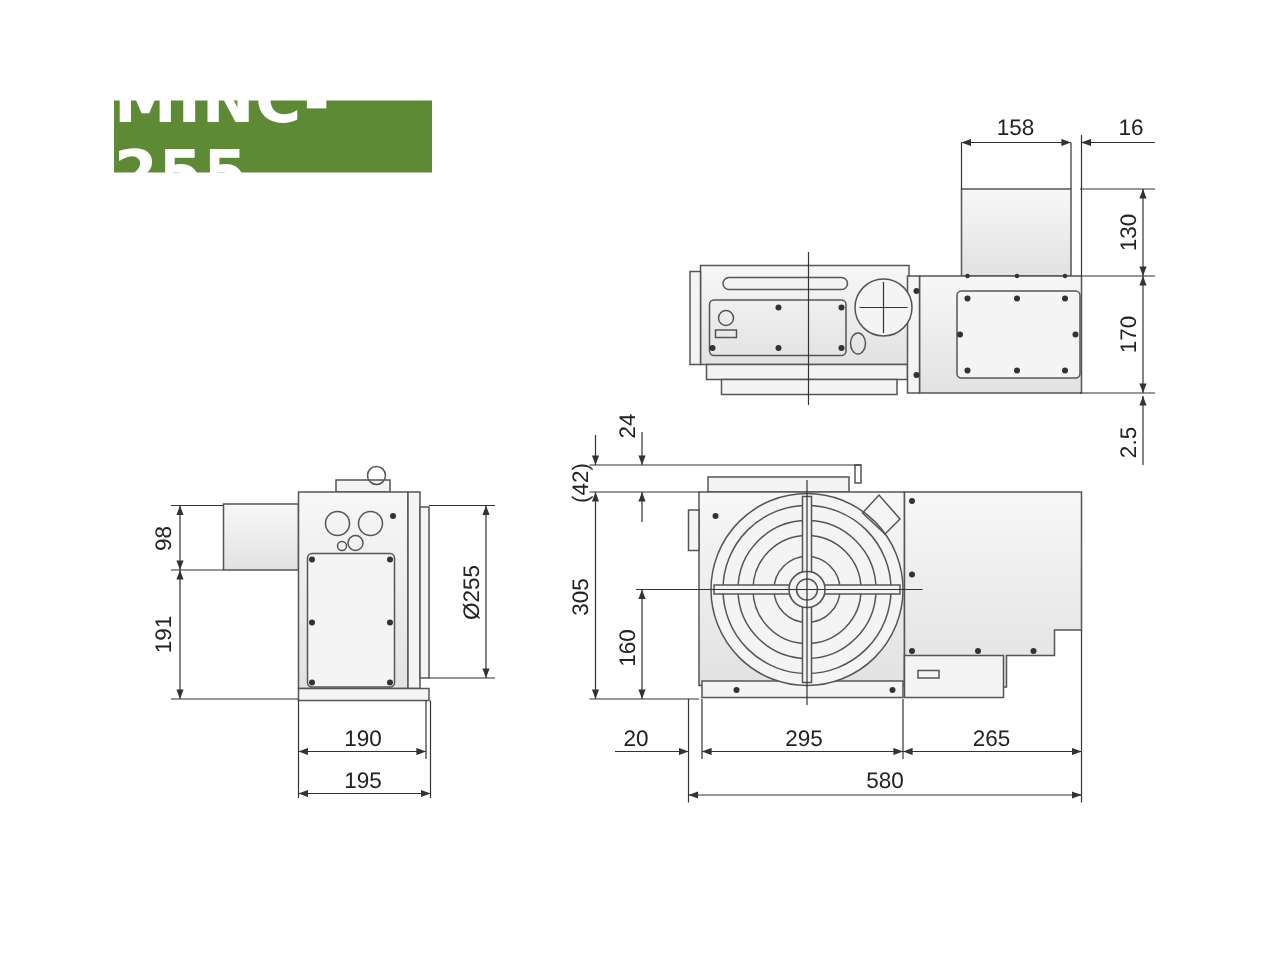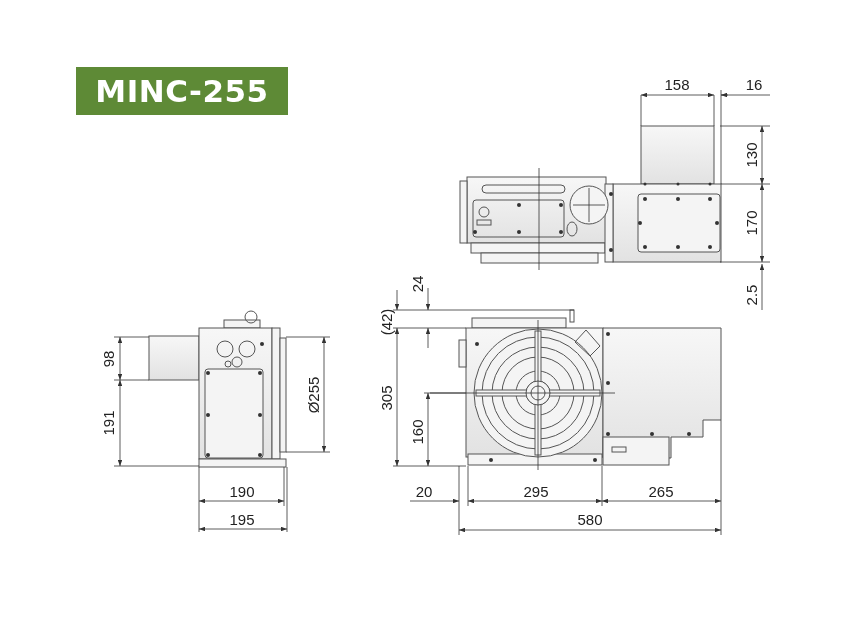--- a/index.html
+++ b/index.html
@@ -1,17 +1,17 @@
 <!DOCTYPE html>
 <html><head>
 <meta charset="utf-8">
 <style>
   html, body { margin: 0; padding: 0; background: #ffffff; }
   #canvas { position: relative; width: 850px; height: 638px; overflow: hidden; background: #ffffff; font-family: "Liberation Sans", "DejaVu Sans", sans-serif; }
-  .badge { position: absolute; left: 76px; top: 67px; width: 212px; height: 48px; background: #5e8a36; color: #ffffff; display: flex; align-items: center; justify-content: center; font-family: "DejaVu Sans", "Liberation Sans", sans-serif; font-weight: bold; font-size: 31px; letter-spacing: 0.5px; }
+  .badge { position: absolute; left: 76px; top: 67px; width: 212px; height: 48px; background: #5e8a36; color: #ffffff; display: flex; align-items: center; justify-content: center; font-family: "DejaVu Sans", "Liberation Sans", sans-serif; font-weight: bold; font-size: 42px; letter-spacing: 0.5px; }
   svg { position: absolute; left: 0; top: 0; }
   .dim { font-family: "Liberation Sans", "DejaVu Sans", sans-serif; font-size: 15px; fill: #222222; }
   .ln { stroke: #333333; stroke-width: 0.8; fill: none; }
   .body { fill: url(#grey); stroke: #555555; stroke-width: 1; }
   .bodyl { fill: #f4f4f4; stroke: #555555; stroke-width: 1; }
   .edge { fill: none; stroke: #555555; stroke-width: 1; }
   .cl { stroke: #333333; stroke-width: 0.8; }
   .bolt { fill: #333333; }
 </style>
 </head>

